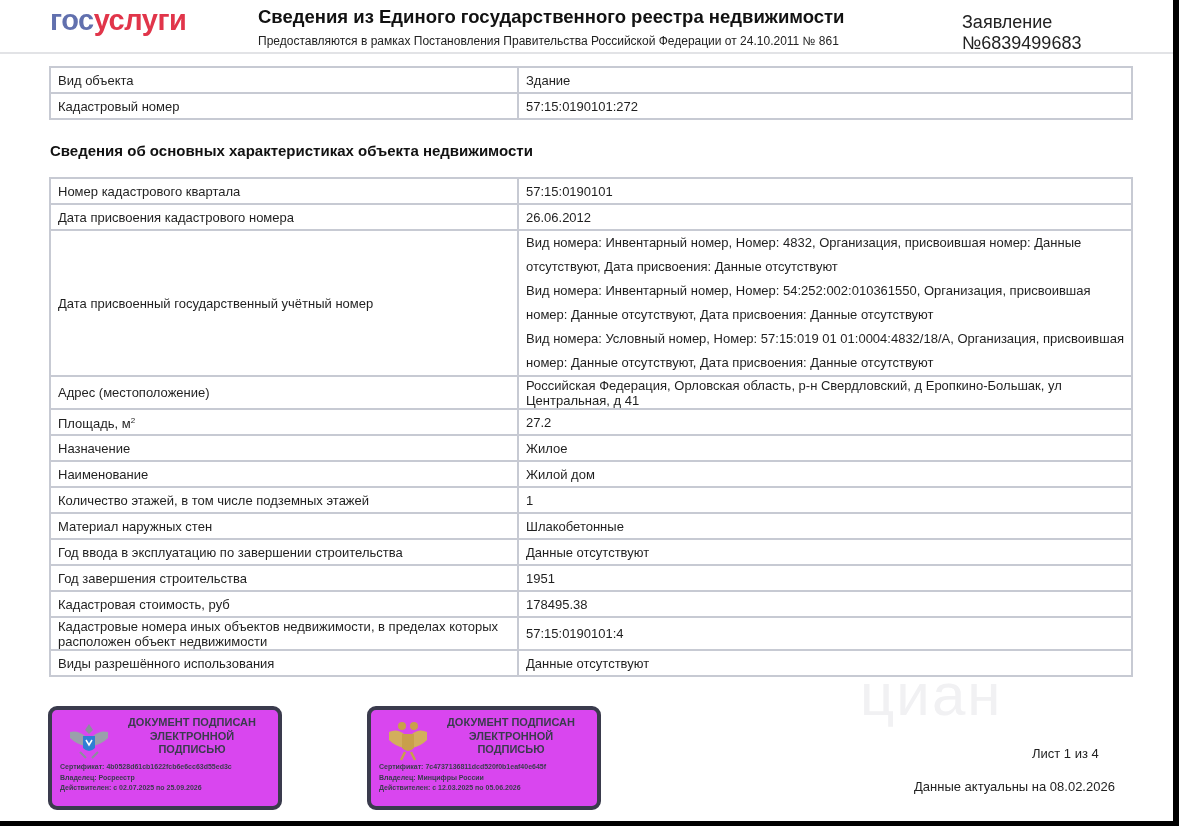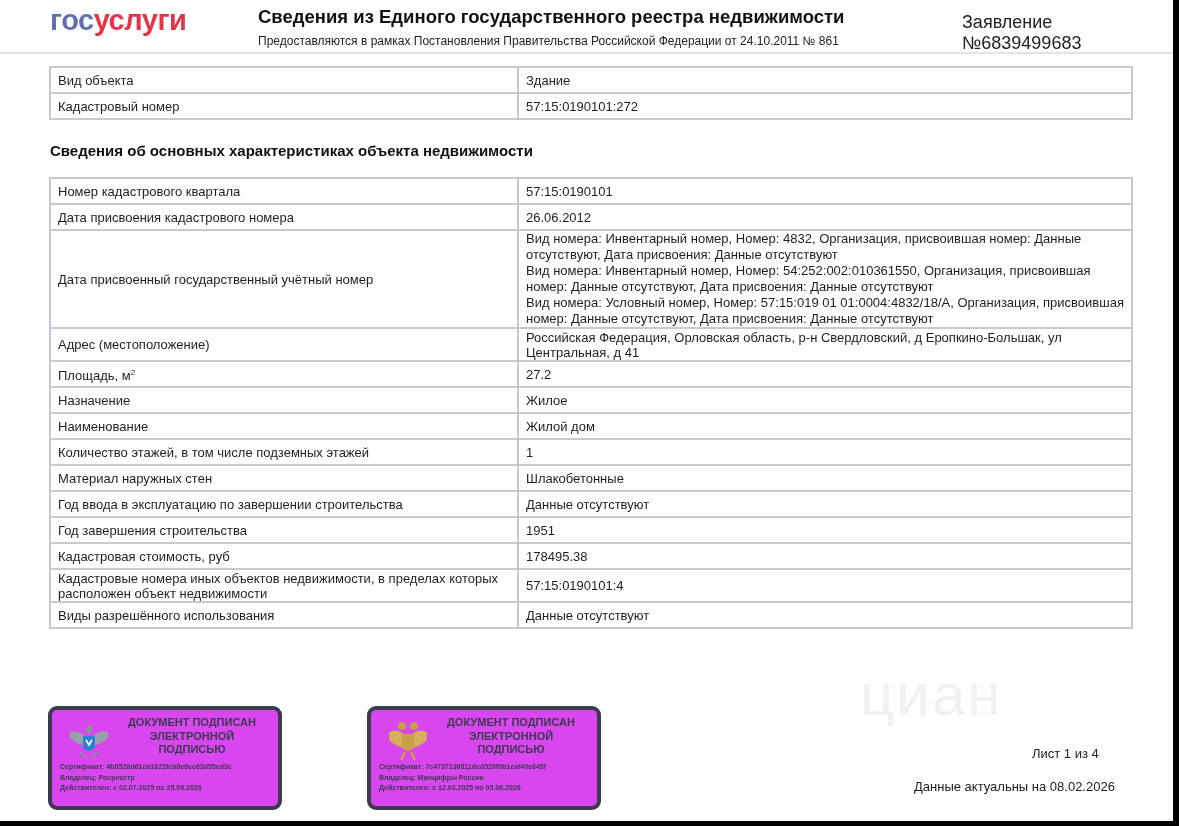--- a/index.html
+++ b/index.html
@@ -41,21 +41,21 @@
   table.grid td.v { width: 598px; }
   #t1 { top: 66px; width: 1081px; }
   #t1 td { height: 24px; }
   .section-heading {
     position: absolute; left: 50px; top: 142px; font-size: 15px; font-weight: bold; color: #111;
   }
   #t2 { top: 177px; width: 1082px; }
   #t2 td { height: 24px; }
   #t2 tr.tall td { height: 94px; }
   #t2 tr.two td { height: 31px; }
-  .multi div { line-height: 16px; }
+  .multi div { line-height: 24px; }
   sup { font-size: 8px; vertical-align: 5px; }
   .stamp {
     position: absolute; top: 706px; width: 226px; height: 96px; border: 4px solid #3a3b4d;
     border-radius: 9px; background: #d946ef;
   }
   #stamp1 { left: 48px; }
   #stamp2 { left: 367px; }
   .emblem { position: absolute; left: 14px; top: 8px; width: 46px; height: 46px; }
   .stamp-title {
     position: absolute; left: 68px; top: 6px; width: 144px; text-align: center;

